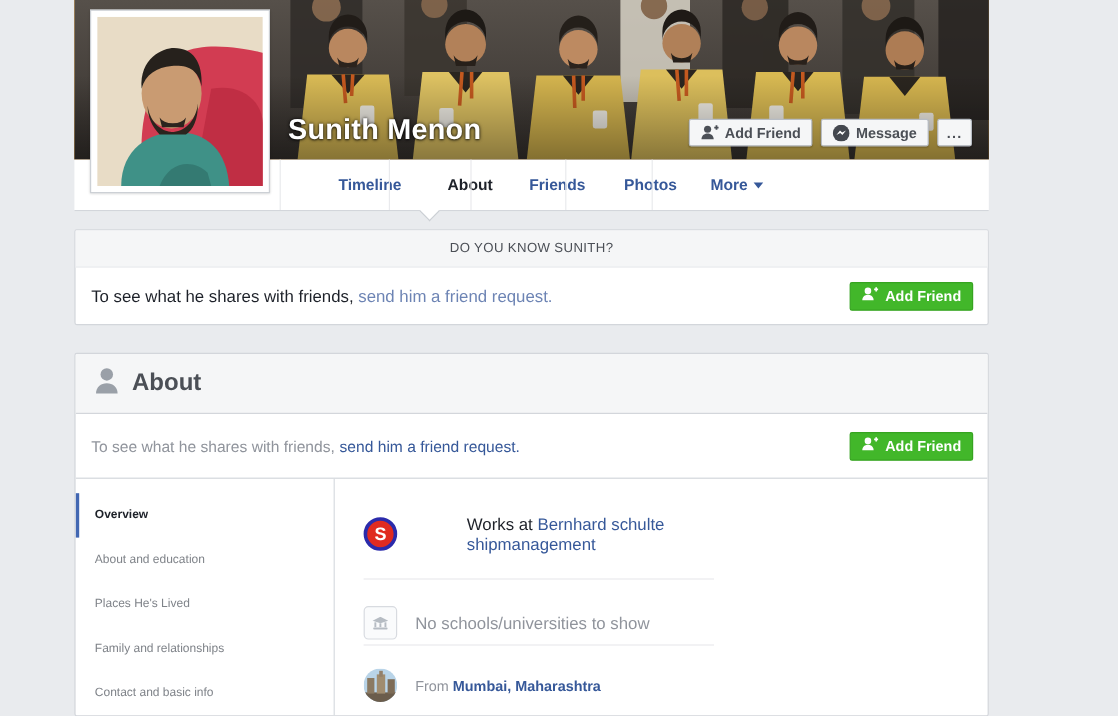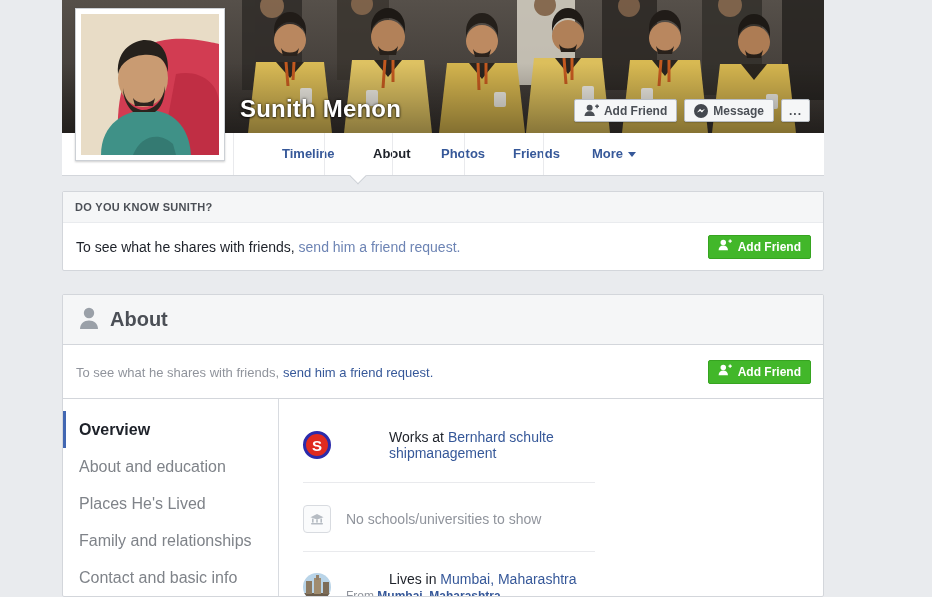--- a/index.html
+++ b/index.html
@@ -36,49 +36,49 @@
   .tab.active { color:#1d2129; }
   .tab .caret { display:inline-block; width:0; height:0; border-left:4px solid transparent;
     border-right:4px solid transparent; border-top:5px solid #365899; margin-left:5px; vertical-align:middle; }
   .tab-notch { position:absolute; left:290px; top:37px; width:12px; height:12px; background:#fff;
     border-right:1px solid #ccd0d5; border-bottom:1px solid #ccd0d5; transform:rotate(45deg); z-index:3; }
 
   
   .card { background:#fff; border:1px solid #d3d6db; border-radius:2px; }
   .know-card { margin-top:15px; }
   .card-subheader { background:#f5f6f7; border-bottom:1px solid #e9ebee; padding:9px 12px;
-    font-size:11px; font-weight:bold; color:#4b4f56; letter-spacing:.3px; }
+    font-size:11px; font-weight:normal; color:#4b4f56; letter-spacing:.3px;text-align:center; }
   .know-body { position:relative; height:47px; }
   .prompt-line { position:absolute; left:13px; top:50%; transform:translateY(-50%); font-size:14px; }
   .prompt-dark { color:#1d2129; }
   .prompt-link-light { color:#6d84b4; cursor:pointer; }
   .green-btn { position:absolute; right:12px; top:50%; transform:translateY(-50%);
     height:24px; display:inline-flex; align-items:center; gap:6px; padding:0 9px;
     background:#42b72a; border:1px solid #36a420; border-radius:2px;
     color:#fff; font-size:12px; font-weight:bold; cursor:pointer; }
 
   .about-card { margin-top:23px; height:303px; overflow:hidden; }
   .about-header { height:50px; background:#f5f6f7; border-bottom:1px solid #d3d6db;
     display:flex; align-items:center; padding-left:16px; gap:11px; }
   .about-title { font-size:20px; font-weight:bold; color:#4b4f56; }
   .about-prompt-row { position:relative; height:54px; border-bottom:1px solid #d3d6db; }
   .prompt-gray { color:#90949c; font-size:13px; }
   .prompt-link-dark { color:#365899; font-size:13px; cursor:pointer; }
 
   .about-content { display:flex; }
   .about-sidebar { width:216px; border-right:1px solid #d8dbe0; padding-top:12px; min-height:198px; }
-  .side-item { height:37px; line-height:37px; padding-left:13px; font-size:16px; color:#7f8389;
+  .side-item { height:37px; line-height:37px; padding-left:13px; font-size:10px; color:#7f8389;
     border-left:3px solid transparent; cursor:pointer; }
   .side-item.active { border-left-color:#4267b2; font-weight:bold; color:#1d2129; }
 
   .overview-pane { flex:1; padding:20px 0 0 24px; }
   .ov-inner { width:292px; }
   .ov-row { display:flex; align-items:center; gap:15px; }
   .ov-row.r1 { padding:10px 0 21px; border-bottom:1px solid #e9eaed; }
-  .ov-row.r2 { padding:22px 0 18px; border-bottom:1px solid #e9eaed; }
+  .ov-row.r2 { padding:22px 0 4px; border-bottom:1px solid #e9eaed; }
   .ov-row.r3 { padding:19px 0 10px; }
   .ov-text { font-size:14px; color:#1d2129;margin-left:43px; }
   .ov-link { color:#365899; cursor:pointer; }
   .ov-gray { color:#90949c; font-size:14px; }
   .from-line { font-size:12px; margin-top:2px; }
   .from-prefix { color:#90949c; }
   .from-link { color:#365899; font-weight:bold; cursor:pointer; }
 
   
   .logo-s { width:28px; height:28px; min-width:28px; border-radius:50%; background:#e02b20;
@@ -217,22 +217,22 @@
       <ellipse cx="62" cy="64" rx="25" ry="29" fill="#c99b72"></ellipse>
       <path d="M37 60 C 35 34 55 26 64 26 C 80 26 88 38 87 58 C 84 44 76 40 62 41 C 50 42 40 48 37 60 Z" fill="#26211c"></path>
       <path d="M42 74 C 44 90 56 96 62 96 C 72 96 82 88 84 72 C 84 86 80 94 74 98 L52 98 C 46 92 42 84 42 74 Z" fill="#2b241e"></path>
       <path d="M52 84 A 12 8 0 0 0 74 84 L72 92 L54 92 Z" fill="#2b241e"></path>
     </svg>
   </div>
 
   <div class="tabbar">
     <div class="tab t0">Timeline</div>
     <div class="tab t1 active">About</div>
+    <div class="tab t2">Friends</div>
     <div class="tab t3">Photos</div>
-    <div class="tab t2">Friends</div>
     <div class="tab t4">
       <span>More</span><span class="caret"></span>
     </div>
     <div class="tab-notch"></div>
   </div>
 
   <div class="card know-card">
     <div class="card-subheader">DO YOU KNOW SUNITH?</div>
     <div class="know-body">
       <div class="prompt-line">
@@ -327,23 +327,20 @@
               <svg width="28" height="28" viewBox="0 0 28 28">
                 <rect width="28" height="28" fill="#b9d4e8"></rect>
                 <rect x="0" y="20" width="28" height="8" fill="#6b5d4c"></rect>
                 <rect x="3" y="8" width="6" height="13" fill="#8b7a63"></rect>
                 <rect x="11" y="5" width="7" height="16" fill="#a08c6f"></rect>
                 <rect x="20" y="9" width="6" height="12" fill="#7d6c57"></rect>
                 <rect x="13" y="2" width="3" height="5" fill="#93806a"></rect>
               </svg>
             </div>
             <div>
-              <div class="ov-text">
-                <span>Lives in </span><span class="ov-link">Mumbai, Maharashtra</span>
-              </div>
               <div class="from-line">
                 <span class="from-prefix">From </span><span class="from-link">Mumbai, Maharashtra</span>
               </div>
             </div>
           </div>
 
         </div>
       </div>
     </div>
   </div>

